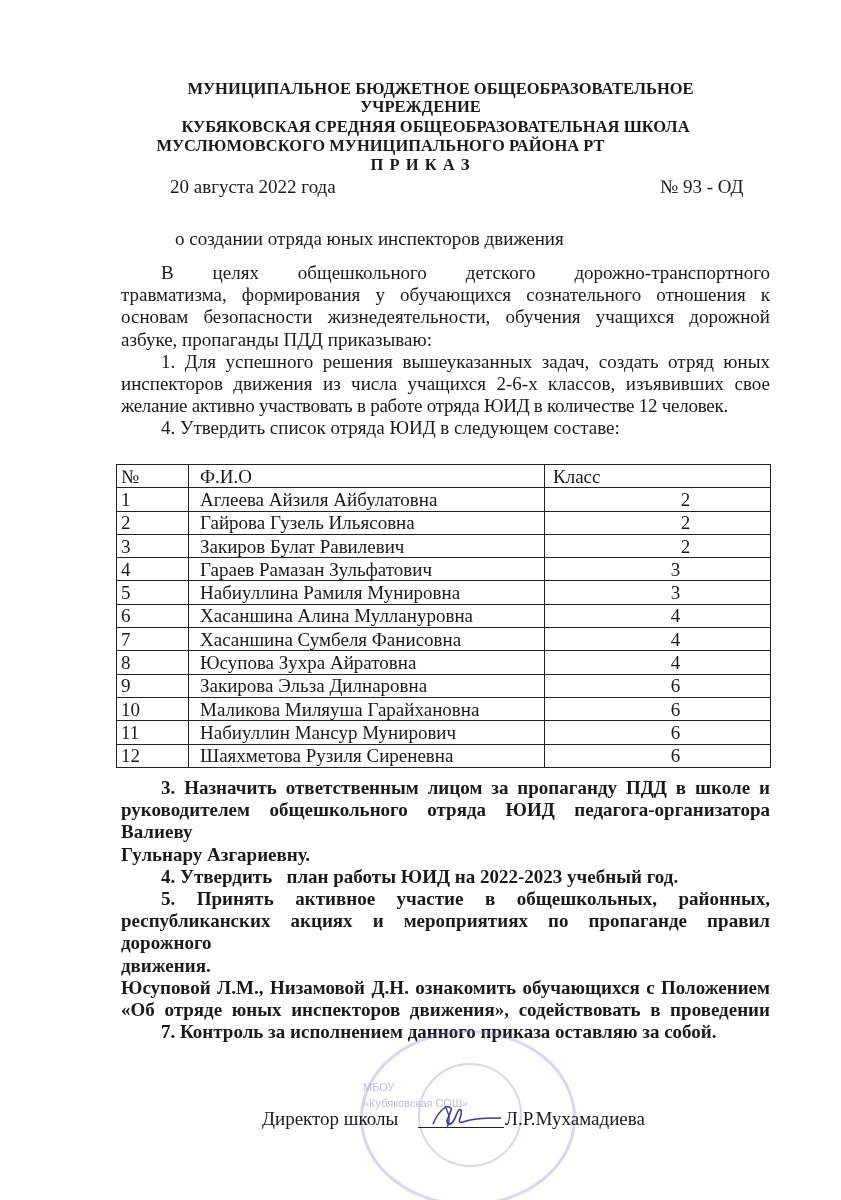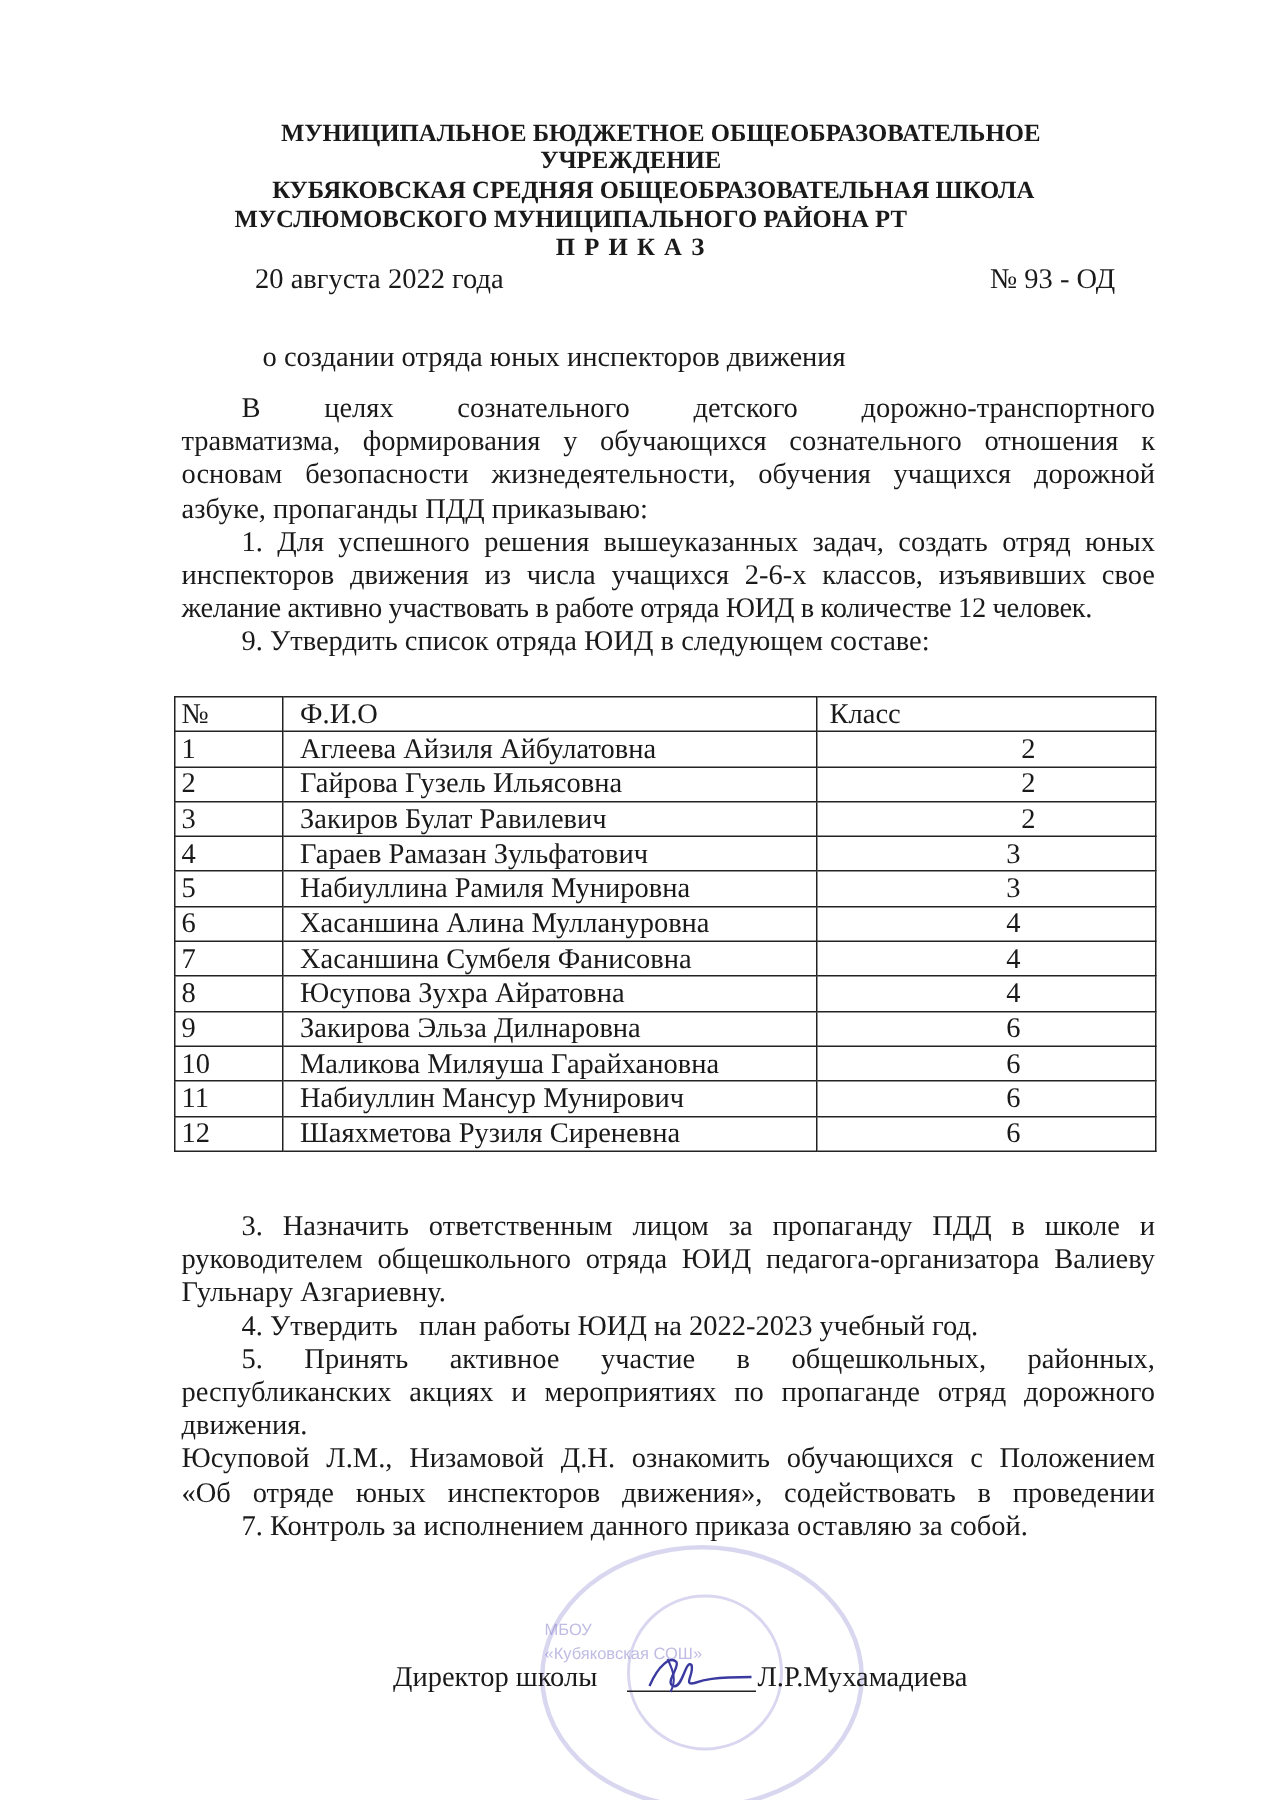--- a/index.html
+++ b/index.html
@@ -34,31 +34,31 @@
 
 <div class="abs" style="left:170px; top:176px;">20 августа 2022 года</div>
 <div class="abs" style="left:660px; top:176px;">№ 93 - ОД</div>
 
 <div class="abs" style="left:175px; top:228px;">о создании отряда юных инспекторов движения</div>
 
 <div class="para" style="top:262px;">
   <div style="display:flex; justify-content:space-between; padding-left:40px;">
     <span>В</span>
     <span>целях</span>
-    <span>сознательного</span>
+    <span>общешкольного</span>
     <span>детского</span>
     <span>дорожно-транспортного</span>
   </div>
   <span class="jline">травматизма, формирования у обучающихся сознательного отношения к</span>
   <span class="jline">основам безопасности жизнедеятельности, обучения учащихся дорожной</span>
   <span style="display:block;">азбуке, пропаганды ПДД приказываю:</span>
   <span class="jline" style="padding-left:40px;">1. Для успешного решения вышеуказанных задач, создать отряд юных</span>
   <span class="jline">инспекторов движения из числа учащихся 2-6-х классов, изъявивших свое</span>
   <span style="display:block; letter-spacing:-0.25px;">желание активно участвовать в работе отряда ЮИД в количестве 12 человек.</span>
-  <span style="display:block; padding-left:40px;">9. Утвердить список отряда ЮИД в следующем составе:</span>
+  <span style="display:block; padding-left:40px;">4. Утвердить список отряда ЮИД в следующем составе:</span>
 </div>
 
 <table class="roster">
   <tbody>
       <tr>
     <td class="c1">№</td>
     <td class="c2">Ф.И.О</td>
     <td class="c3" style="text-align:left; padding-left:8px;">Класс</td>
   </tr>
   <tr>
@@ -117,27 +117,27 @@
         <td class="c3" style="padding-left:40px;">6</td>
       </tr>
   <tr>
         <td class="c1">12</td>
         <td class="c2">Шаяхметова Рузиля Сиреневна</td>
         <td class="c3" style="padding-left:40px;">6</td>
       </tr>
 </tbody>
   </table>
 
-<div class="para" style="top:807px;">
+<div class="para" style="top:777px;font-weight:bold;">
   <span class="jline" style="padding-left:40px;">3. Назначить ответственным лицом за пропаганду ПДД в школе и</span>
   <span class="jline">руководителем общешкольного отряда ЮИД педагога-организатора Валиеву</span>
   <span style="display:block;">Гульнару Азгариевну.</span>
   <span style="display:block; padding-left:40px; white-space:pre;">4. Утвердить   план работы ЮИД на 2022-2023 учебный год.</span>
   <span class="jline" style="padding-left:40px;">5.  Принять   активное   участие   в   общешкольных,   районных,</span>
-  <span class="jline">республиканских акциях и мероприятиях по пропаганде отряд дорожного</span>
+  <span class="jline">республиканских акциях и мероприятиях по пропаганде правил дорожного</span>
   <span style="display:block;">движения.</span>
   <span class="jline">Юсуповой Л.М., Низамовой Д.Н. ознакомить обучающихся с Положением</span>
   <span class="jline">«Об отряде юных инспекторов движения», содействовать в проведении</span>
   <span style="display:block; padding-left:40px;">7. Контроль за исполнением данного приказа оставляю за собой.</span>
 </div>
 
 <div class="stamp">
   <div class="inner"></div>
   <div class="stext" style="top:48px;">МБОУ</div>
   <div class="stext" style="top:64px;">«Кубяковская СОШ»</div>

